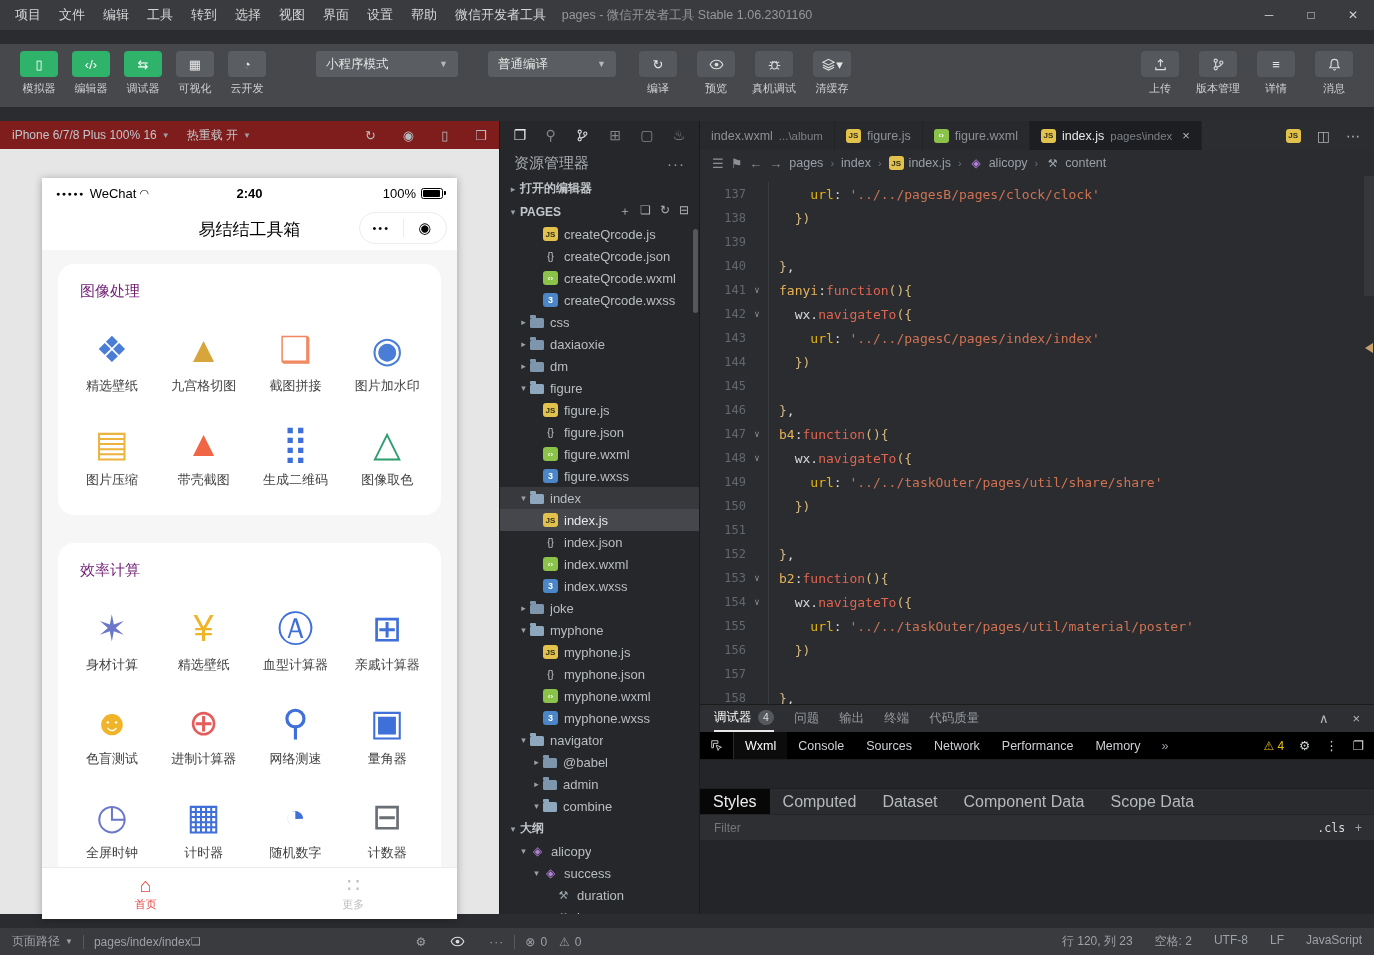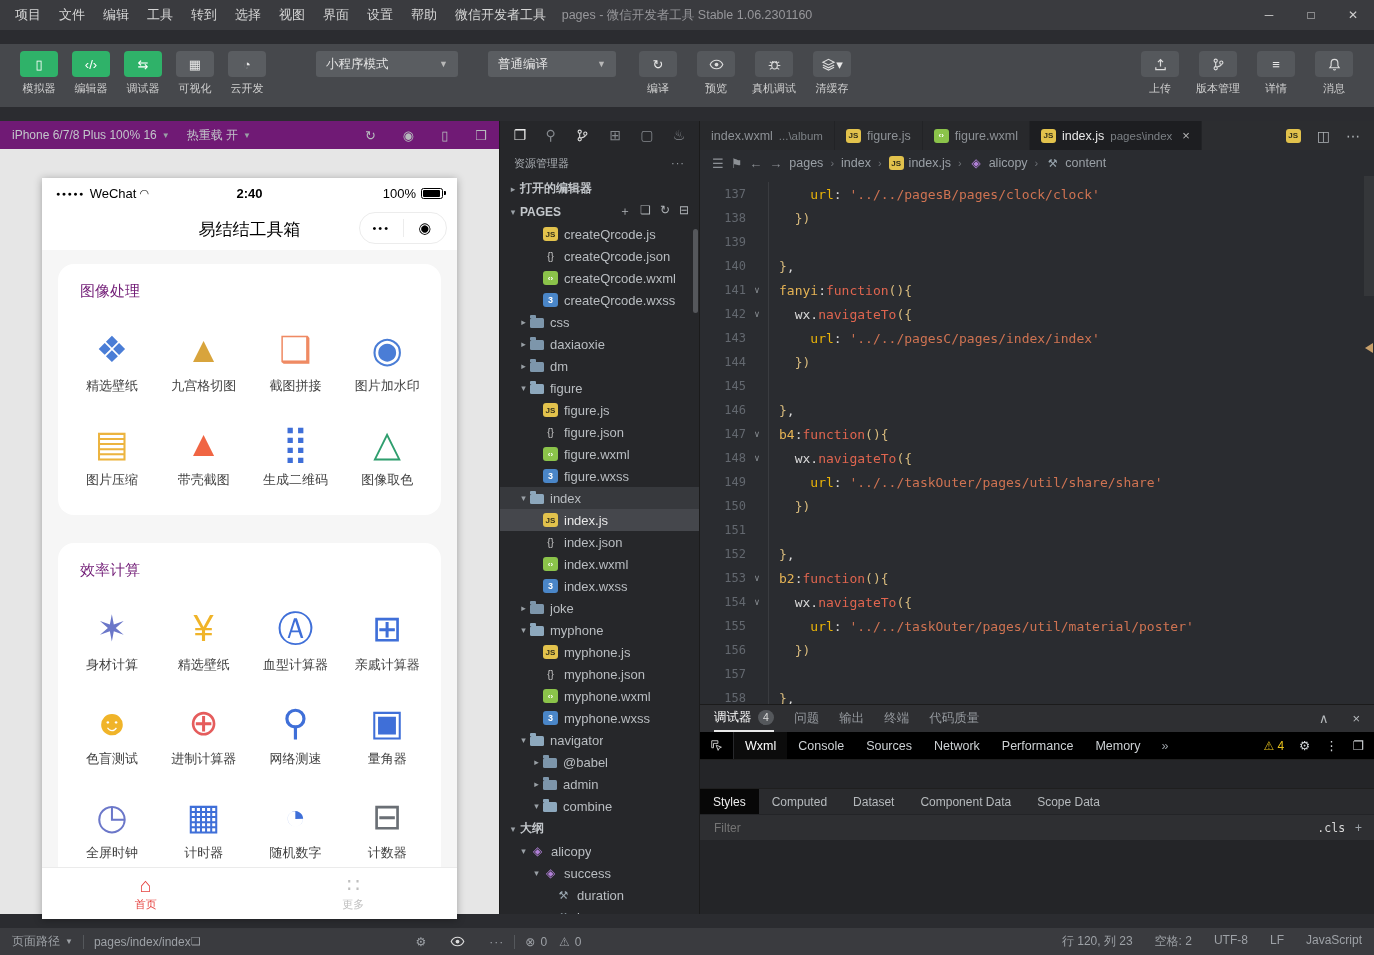--- a/index.html
+++ b/index.html
@@ -31,21 +31,21 @@
   .tb-right{margin-left:auto;display:flex;}
   .tb-btn.flat{width:56px;}
   .tb-btn.flat .tb-ico{background:#55585c;}
   svg.ic{display:block;}
 
   
   .main{flex:1;display:flex;min-height:0;}
 
   
   .sim{width:500px;flex:none;display:flex;flex-direction:column;background:#e6e6e6;border-right:1px solid #1b1b1b;}
-  .sim-head{height:28px;background:#701a75;display:flex;align-items:center;font-size:12px;color:#c2c6ca;padding:0 12px;flex:none;}
+  .sim-head{height:28px;background:#7f1d1d;display:flex;align-items:center;font-size:12px;color:#c2c6ca;padding:0 12px;flex:none;}
   .sim-head .caret{font-size:8px;margin-left:5px;color:#9aa0a6;}
   .sim-head .hot{margin-left:17px;display:flex;align-items:center;}
   .sim-icons{margin-left:auto;display:flex;gap:27px;color:#b6babd;font-size:13px;}
   .sim-body{flex:1;position:relative;}
   .phone{position:absolute;left:42px;top:29px;width:415px;height:741px;background:#fff;
          box-shadow:0 1px 8px rgba(0,0,0,.3);display:flex;flex-direction:column;overflow:hidden;}
   .p-status{height:30px;display:flex;align-items:center;padding:0 14px;font-size:13px;color:#000;position:relative;flex:none;}
   .sig{font-size:7px;letter-spacing:1.5px;margin-right:5px;}
   .wifi{font-size:11px;margin-left:3px;}
   .p-time{position:absolute;left:50%;transform:translateX(-50%);font-weight:bold;}
@@ -72,21 +72,21 @@
   .p-tab.active{color:#e64340;}
   .p-tab .ico{font-size:20px;line-height:22px;}
   .p-tab .lbl{font-size:11px;margin-top:1px;}
 
   
   .explorer{width:200px;flex:none;background:#26272a;display:flex;flex-direction:column;font-size:13px;
             border-right:1px solid #1b1b1b;position:relative;}
   .act-row{height:28px;display:flex;align-items:center;justify-content:space-around;color:#84888d;
            font-size:14px;flex:none;padding:0 4px;}
   .act-row span.on{color:#e8e8e8;}
-  .exp-title{height:28px;display:flex;align-items:center;padding:0 14px;color:#a9adb2;font-size:11px;flex:none;}
+  .exp-title{height:28px;display:flex;align-items:center;padding:0 14px;color:#a9adb2;font-size:15px;flex:none;}
   .exp-title .more{margin-left:auto;letter-spacing:1px;color:#9aa0a6;}
   .sec-row{height:23px;display:flex;align-items:center;padding:0 6px;color:#c3c7cb;font-weight:bold;font-size:12px;flex:none;}
   .sec-row .arrow{width:14px;font-size:9px;color:#9aa0a6;text-align:center;font-weight:normal;}
   .sec-acts{margin-left:auto;display:flex;gap:9px;color:#b0b4b8;font-weight:normal;font-size:12px;padding-right:4px;}
   .tree{flex:1;overflow:hidden;}
   .trow{height:22px;display:flex;align-items:center;color:#b9bdc1;font-size:13px;white-space:nowrap;}
   .trow .arrow{width:13px;flex:none;font-size:9px;color:#9aa0a6;text-align:center;}
   .trow .nm{margin-left:6px;overflow:hidden;text-overflow:ellipsis;}
   .trow.dim{background:#37393d;}
   .trow.sel{background:#45474c;color:#e8e8e8;}
@@ -137,21 +137,21 @@
   .dbg-win{margin-left:auto;display:flex;gap:24px;color:#b6babd;font-size:13px;}
   .devtools{height:28px;display:flex;align-items:center;background:#000000;font-size:12.5px;color:#cdd1d4;
             border-bottom:1px solid #1f1f1f;flex:none;}
   .inspect{width:34px;height:100%;display:flex;align-items:center;justify-content:center;border-right:1px solid #28292c;}
   .dt-tab{padding:0 11px;height:100%;display:flex;align-items:center;}
   .dt-tab.active{background:#0c0c0c;color:#fff;}
   .dt-chev{padding:0 10px;color:#9aa0a6;}
   .dt-right{margin-left:auto;display:flex;align-items:center;gap:15px;padding-right:10px;}
   .warn{color:#e8c21c;display:flex;align-items:center;gap:3px;font-size:12px;}
   .wxml-empty{height:28px;background:#242528;flex:none;}
-  .style-tabs{height:26px;display:flex;align-items:center;background:#2a2b2e;font-size:12px;color:#b6babd;
+  .style-tabs{height:26px;display:flex;align-items:center;background:#2a2b2e;font-size:16px;color:#b6babd;
               border-top:1px solid #1f1f1f;flex:none;}
   .st-tab{padding:0 13px;height:100%;display:flex;align-items:center;}
   .st-tab.active{background:#070707;color:#eee;}
   .filter-row{height:26px;background:#2e2f32;display:flex;align-items:center;padding:0 12px;font-size:12px;
               color:#8a8f94;flex:none;border-top:1px solid #232427;}
   .filter-row input{background:transparent;border:none;outline:none;color:#bbb;font-size:12px;flex:1;
                     font-family:"Liberation Sans",sans-serif;}
   .cls-box{margin-left:auto;color:#d8d8d8;display:flex;gap:10px;align-items:center;font-family:"DejaVu Sans Mono",monospace;font-size:11.5px;}
   .cls-box .plus{color:#9aa0a6;}
   .dbg-empty{flex:1;background:#242528;}

